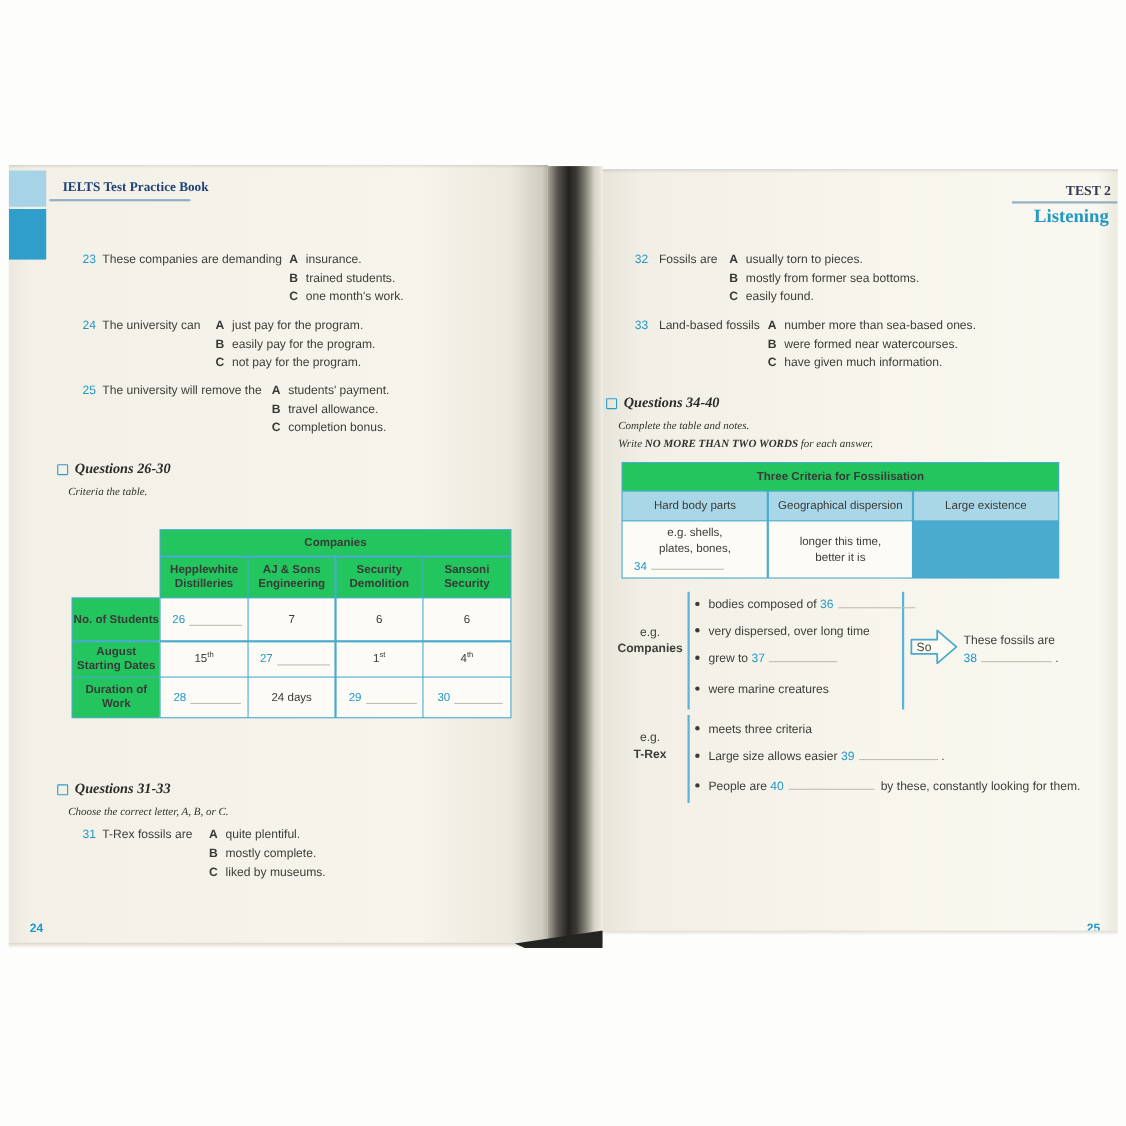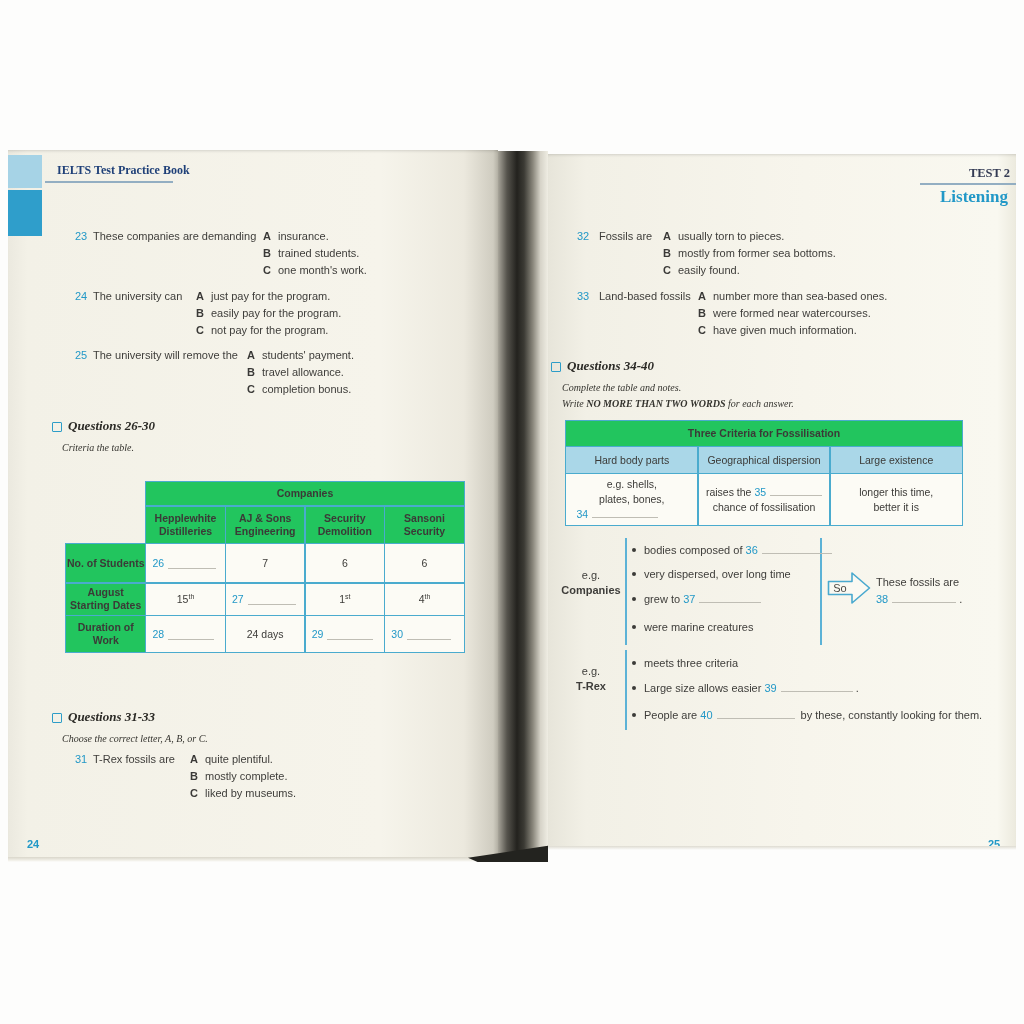--- a/index.html
+++ b/index.html
@@ -39,21 +39,21 @@
   .ctable{position:absolute;left:57px;top:331px;width:400px;height:172px;font-size:10.5px}
   .tmain{position:absolute;left:80px;top:0;width:320px;height:172px;background:#4aabce;
          display:grid;grid-template-columns:repeat(4,1fr);grid-template-rows:24fr 38fr 40fr 33fr 37fr;
          gap:1.4px;padding:1.4px;box-sizing:border-box}
   .tside{position:absolute;left:0;top:62px;width:80px;height:110px;background:#4aabce;
          display:grid;grid-template-rows:40fr 33fr 37fr;gap:1.4px;padding:1.4px 0 1.4px 1.4px;box-sizing:border-box}
   .c{background:#fcfbf5;display:flex;align-items:center;justify-content:center;
      color:#3c3b38;white-space:normal;text-align:center;line-height:13px}
   .hd{background:#22c55e;font-weight:700;color:#3b3a37}
   .c sup{font-size:7px;vertical-align:super;line-height:0}
-  .c.ansc{justify-content:flex-start;padding-left:6px;box-sizing:border-box}
+  .c.ansc{justify-content:center;padding-left:6px;box-sizing:border-box}
   
   .ktable{position:absolute;left:17px;top:266px;width:398px;height:106px;background:#4aabce;
           display:grid;grid-template-columns:1fr 1fr 1fr;grid-template-rows:26fr 27fr 53fr;
           gap:1.4px;padding:1.4px;box-sizing:border-box;font-size:10.5px}
   .khd{background:#aad7e8;font-weight:400;color:#3b3a37}
   .kcell{flex-direction:column;line-height:15px}
   .kcell .l3{align-self:flex-start;padding-left:10px}
   .vline{position:absolute;width:2px;background:#5cb2d6}
   .eglabel{position:absolute;width:70px;text-align:center;font-size:11px;color:#3e3d3a;line-height:15px}
 </style>
@@ -201,24 +201,20 @@
     <div class="c hd" style="grid-column:1/4">Three Criteria for Fossilisation</div>
     <div class="c khd">Hard body parts</div>
     <div class="c khd">Geographical dispersion</div>
     <div class="c khd">Large existence</div>
     <div class="c kcell">
       <div>e.g. shells,</div>
       <div>plates, bones,</div>
       <div class="l3"><span class="num">34</span><span class="ans-line" style="width:66px"></span></div>
     </div>
     <div class="c kcell">
-      <div><span>raises the </span><span class="num">35</span><span class="ans-line" style="width:52px"></span></div>
-      <div>chance of fossilisation</div>
-    </div>
-    <div class="c kcell">
       <div>longer this time,</div>
       <div>better it is</div>
     </div>
   </div>
 
   <div class="eglabel" style="left:8px;top:414px">
     <div>e.g.</div>
     <div style="font-weight:700">Companies</div>
   </div>
   <div class="vline" style="left:77px;top:384px;height:107px"></div>

